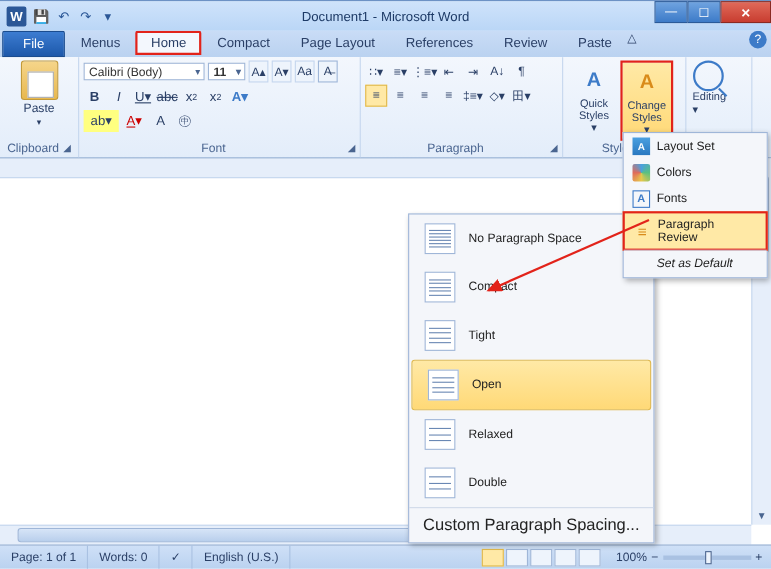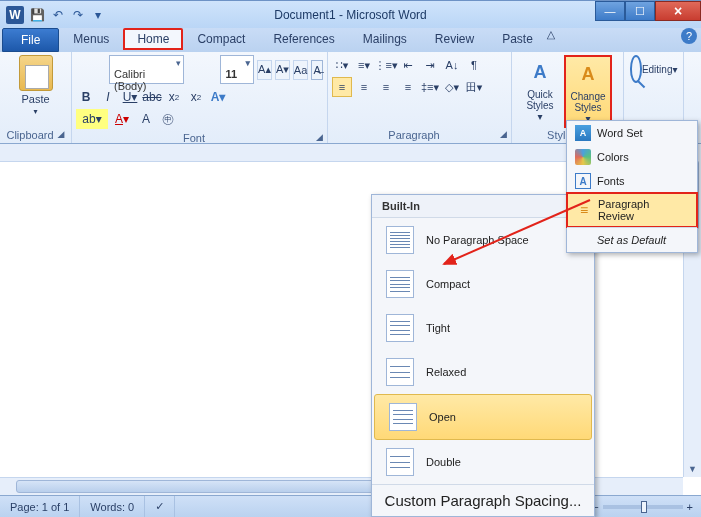--- a/index.html
+++ b/index.html
@@ -33,21 +33,21 @@
 
 
 .g-clipboard { width: 72px; align-items:center;}
 .paste-btn { width:44px; display:flex; flex-direction:column; align-items:center; gap:2px; font-size:11px; color:#2a3f66;justify-content:space-between;}
 .paste-icon { width:34px; height:36px; background:linear-gradient(#f5d58a,#e8b84f); border:1px solid #c29a3a; border-radius:3px; position:relative;}
 .paste-icon::after { content:""; position:absolute; left:5px; top:9px; width:22px; height:22px; background:#fff; border:1px solid #aaa;}
 
 
 .g-font { width:256px;}
 .font-row1 { display:flex; gap:3px; align-items:center; margin-bottom:3px;}
-.combo { height:29px; background:#fff; border:1px solid #9fb6d8; font-size:11px; padding:12px 16px 2px 4px; position:relative; color:#333;margin-left:33px;}
+.combo { height:16px; background:#fff; border:1px solid #9fb6d8; font-size:11px; padding:2px 16px 2px 4px; position:relative; color:#333;}
 .combo::after { content:"▾"; position:absolute; right:3px; top:2px; font-size:9px; color:#4a6590;}
 .font-name { width:110px;}
 .font-size { width:34px;font-weight:bold;}
 .tinybtn { width:18px; height:20px; border:1px solid #c5d6ee; background:#eef4fc; display:flex; align-items:center; justify-content:center; font-size:11px; color:#2a3f66;}
 .font-row2, .font-row3 { display:flex; gap:2px; margin-bottom:2px;}
 .fbtn { width:20px; height:20px; display:flex; align-items:center; justify-content:center; font-size:12px; color:#2a3f66;}
 .fbtn.b { font-weight:bold;}
 .fbtn.i { font-style:italic;}
 .fbtn.u { text-decoration:underline;}
 .fbtn sup,.fbtn sub { font-size:8px;}
@@ -59,21 +59,21 @@
 .pbtn.active { background:#ffe9a6; border:1px solid #e0b94e;}
 .style-big { width:48px; display:flex; flex-direction:column; align-items:center; font-size:10px; color:#2a3f66; padding:2px 0; line-height:1.1; text-align:center;}
 .style-big .sicon { width:32px; height:32px; display:flex; align-items:center; justify-content:center; font-size:18px; font-weight:bold;}
 .sicon.qs { color:#3d7bc8;} .sicon.cs { color:#d98b1a;}
 .change-highlight { border:2px solid #e2231a; background:linear-gradient(#ffe9a6,#ffd977);}
 .g-styles-wrap { display:flex; flex-direction:column; width:100%;}
 .g-styles-row { display:flex;}
 
 
 .g-edit { width:60px; align-items:center;}
-.edit-big { width:48px; display:flex; align-items:center; font-size:10px; color:#2a3f66;}
+.edit-big { width:48px; display:flex; flex-direction:column; align-items:flex-start; font-size:10px; color:#2a3f66;}
 .find-icon { width:28px; height:28px; border:2px solid #3d7bc8; border-radius:50%; position:relative;}
 .find-icon::after { content:""; position:absolute; width:10px; height:2px; background:#3d7bc8; bottom:-4px; right:-6px; transform:rotate(45deg);}
 
 
 .cs-menu { position:absolute; left:566px; top:120px; width:132px; background:#f4f6fa; border:1px solid #9fb6d8; box-shadow:2px 2px 5px rgba(0,0,0,.3); z-index:10;}
 .cs-item { display:flex; align-items:center; gap:6px; padding:4px 8px; font-size:11px; color:#222; border-bottom: none;}
 .cs-item .ci { width:16px; height:16px; display:flex; align-items:center; justify-content:center; font-size:12px;}
 .cs-item.sep-above { border-top:1px solid #d0dae8;font-style:italic;}
 .cs-item.highlight { background:#ffe9a6; border:2px solid #e2231a; margin:-1px;}
 .ci.ss { background:linear-gradient(#4aa0e0,#2a78c0); color:#fff; font-weight:bold; font-size:9px;}
@@ -129,22 +129,22 @@
     <div class="win-btn win-max">☐</div>
     <div class="win-btn win-close">×</div>
   </div>
 </div>
 
 <div class="tabs">
   <div class="file-tab">File</div>
   <div class="tab">Menus</div>
   <div class="tab active home-highlight">Home</div>
   <div class="tab">Compact</div>
+  <div class="tab">Page Layout</div>
   <div class="tab">References</div>
-  <div class="tab">Mailings</div>
   <div class="tab">Review</div>
   <div class="tab">Paste</div>
   <div class="collapse-icon">△</div>
   <div class="help-icon">?</div>
 </div>
 
 <div class="ribbon">
 
   <div class="group g-clipboard">
     <div class="paste-btn">
@@ -234,42 +234,41 @@
   </div>
 </div>
 
 <div class="rulers"></div>
 
 <div class="doc-area"></div>
 
 <div class="cs-menu">
   <div class="cs-item">
       <div class="ci ss">A</div>
-      <span>Word Set</span>
+      <span>Layout Set</span>
     </div>
   <div class="cs-item">
       <div class="ci co"></div>
       <span>Colors</span>
     </div>
   <div class="cs-item">
       <div class="ci fo">A</div>
       <span>Fonts</span>
     </div>
   <div class="cs-item highlight">
       <div class="ci ps">≡</div>
       <span>Paragraph Review</span>
     </div>
   <div class="cs-item sep-above">
       <div class="ci"></div>
       <span>Set as Default</span>
     </div>
 </div>
 
 <div class="ps-menu">
-  <div class="ps-header">Built-In</div>
   <div id="ps-items">
       <div class="ps-item">
         <div class="ps-icon">
           <span></span>
           <span></span>
           <span></span>
           <span></span>
           <span></span>
           <span></span>
         </div>
@@ -287,36 +286,36 @@
       </div>
       <div class="ps-item">
         <div class="ps-icon">
           <span></span>
           <span></span>
           <span></span>
           <span></span>
         </div>
         <span>Tight</span>
       </div>
+      <div class="ps-item selected">
+        <div class="ps-icon">
+          <span></span>
+          <span></span>
+          <span></span>
+          <span></span>
+        </div>
+        <span>Open</span>
+      </div>
       <div class="ps-item">
         <div class="ps-icon">
           <span></span>
           <span></span>
           <span></span>
         </div>
         <span>Relaxed</span>
-      </div>
-      <div class="ps-item selected">
-        <div class="ps-icon">
-          <span></span>
-          <span></span>
-          <span></span>
-          <span></span>
-        </div>
-        <span>Open</span>
       </div>
       <div class="ps-item">
         <div class="ps-icon">
           <span></span>
           <span></span>
           <span></span>
         </div>
         <span>Double</span>
       </div>
     </div>
@@ -338,20 +337,21 @@
   <div class="arr" style="bottom:0">▼</div>
 </div>
 <div class="hscroll">
   <div class="thumb"></div>
 </div>
 
 <div class="status">
   <div class="cell">Page: 1 of 1</div>
   <div class="cell">Words: 0</div>
   <div class="cell">✓</div>
+  <div class="cell">English (U.S.)</div>
   <div class="views">
     <div class="viewbtn active"></div>
     <div class="viewbtn"></div>
     <div class="viewbtn"></div>
     <div class="viewbtn"></div>
     <div class="viewbtn"></div>
   </div>
   <div class="zoom">
     <span>100%</span>
     <span>−</span>

